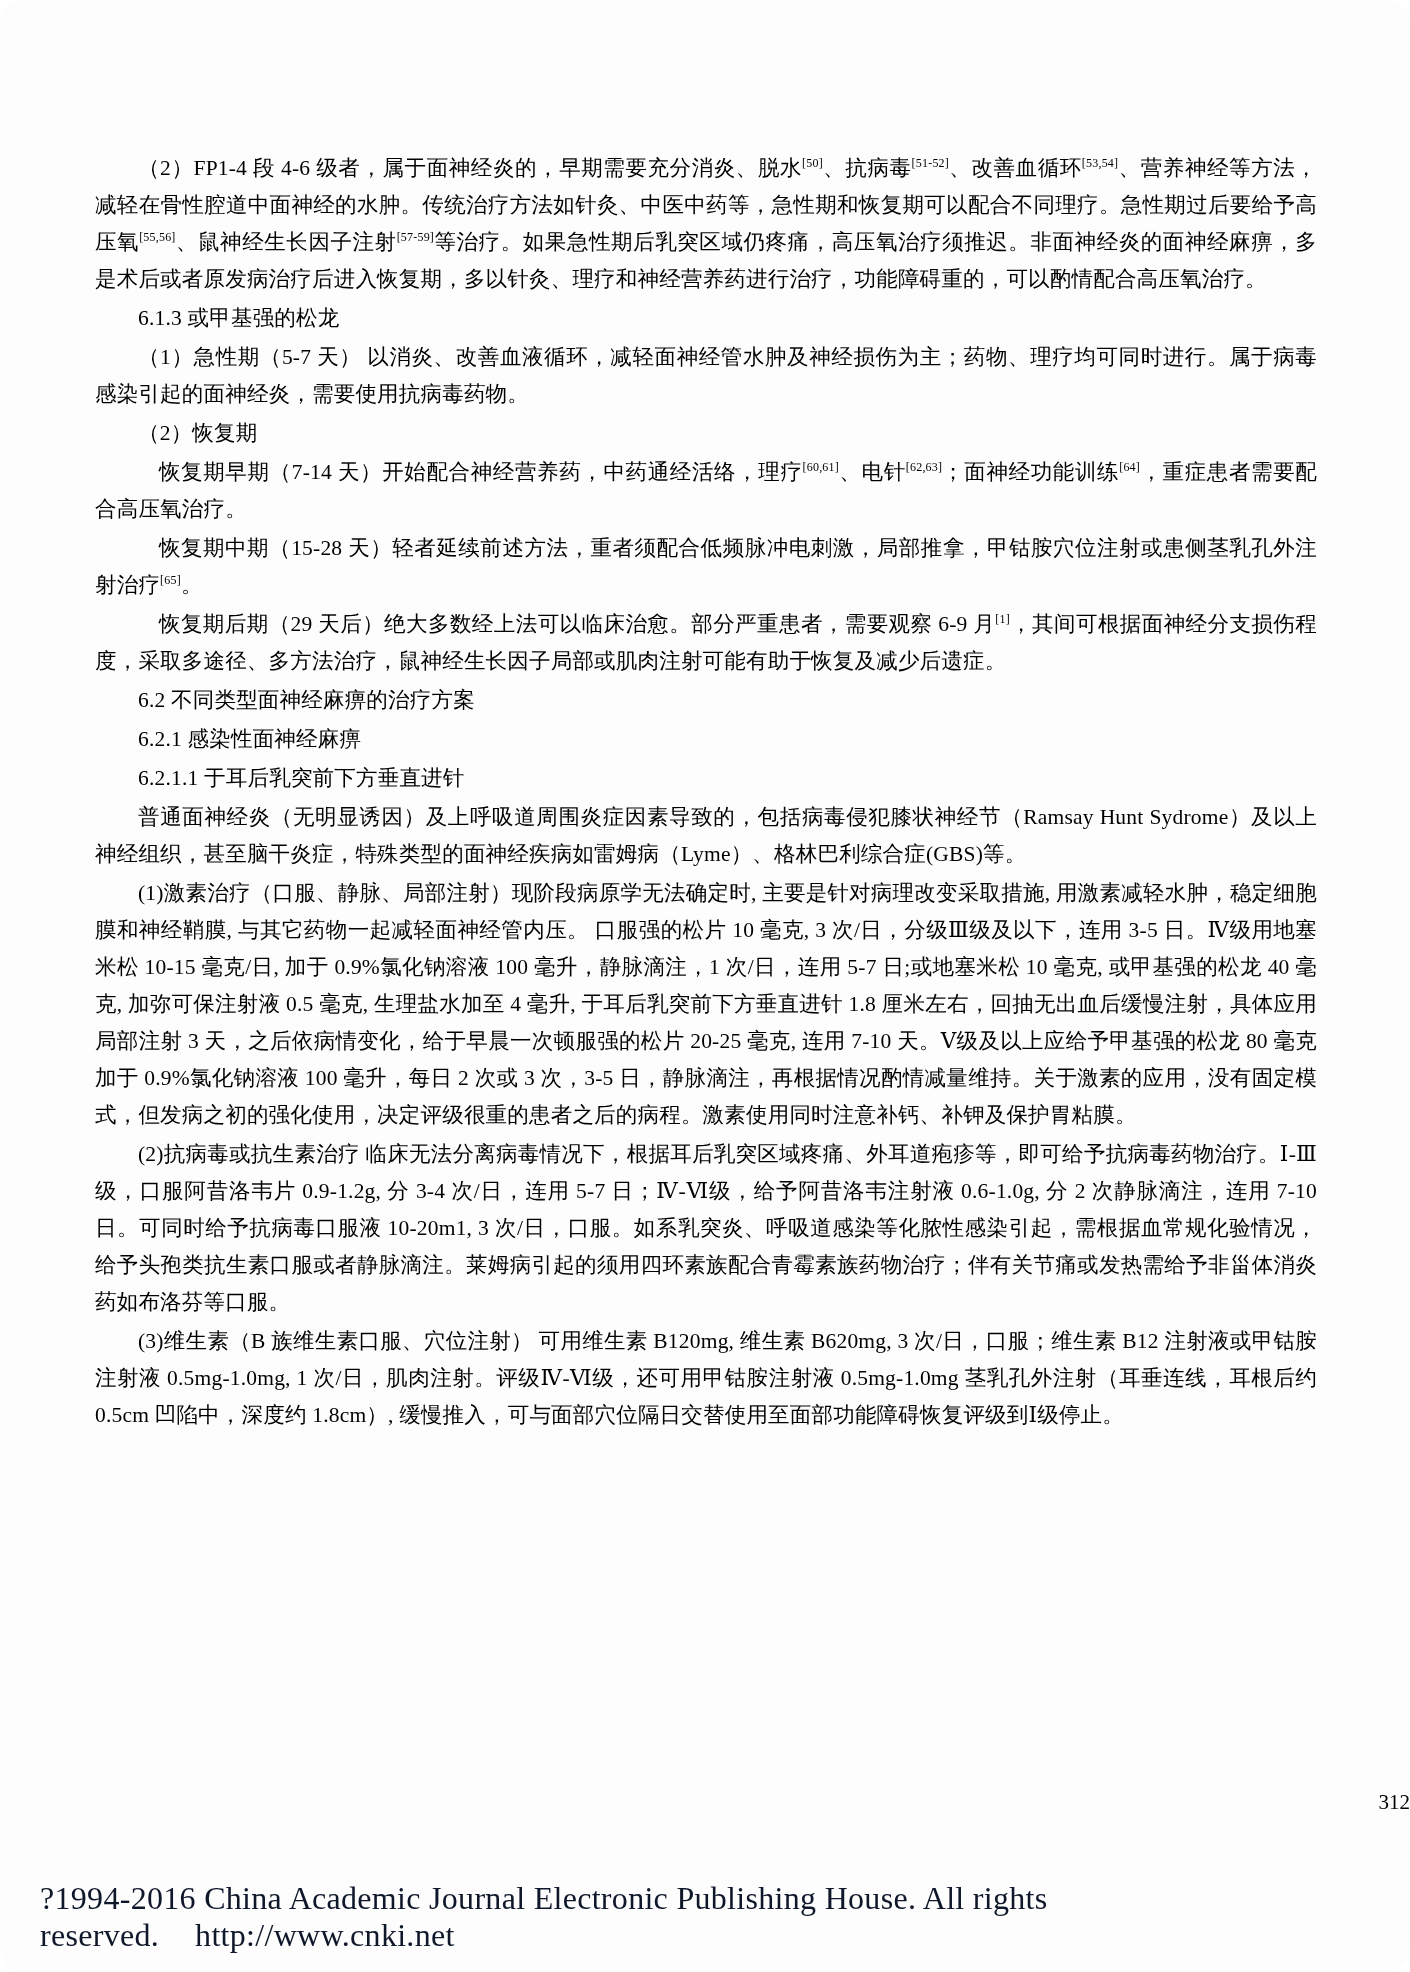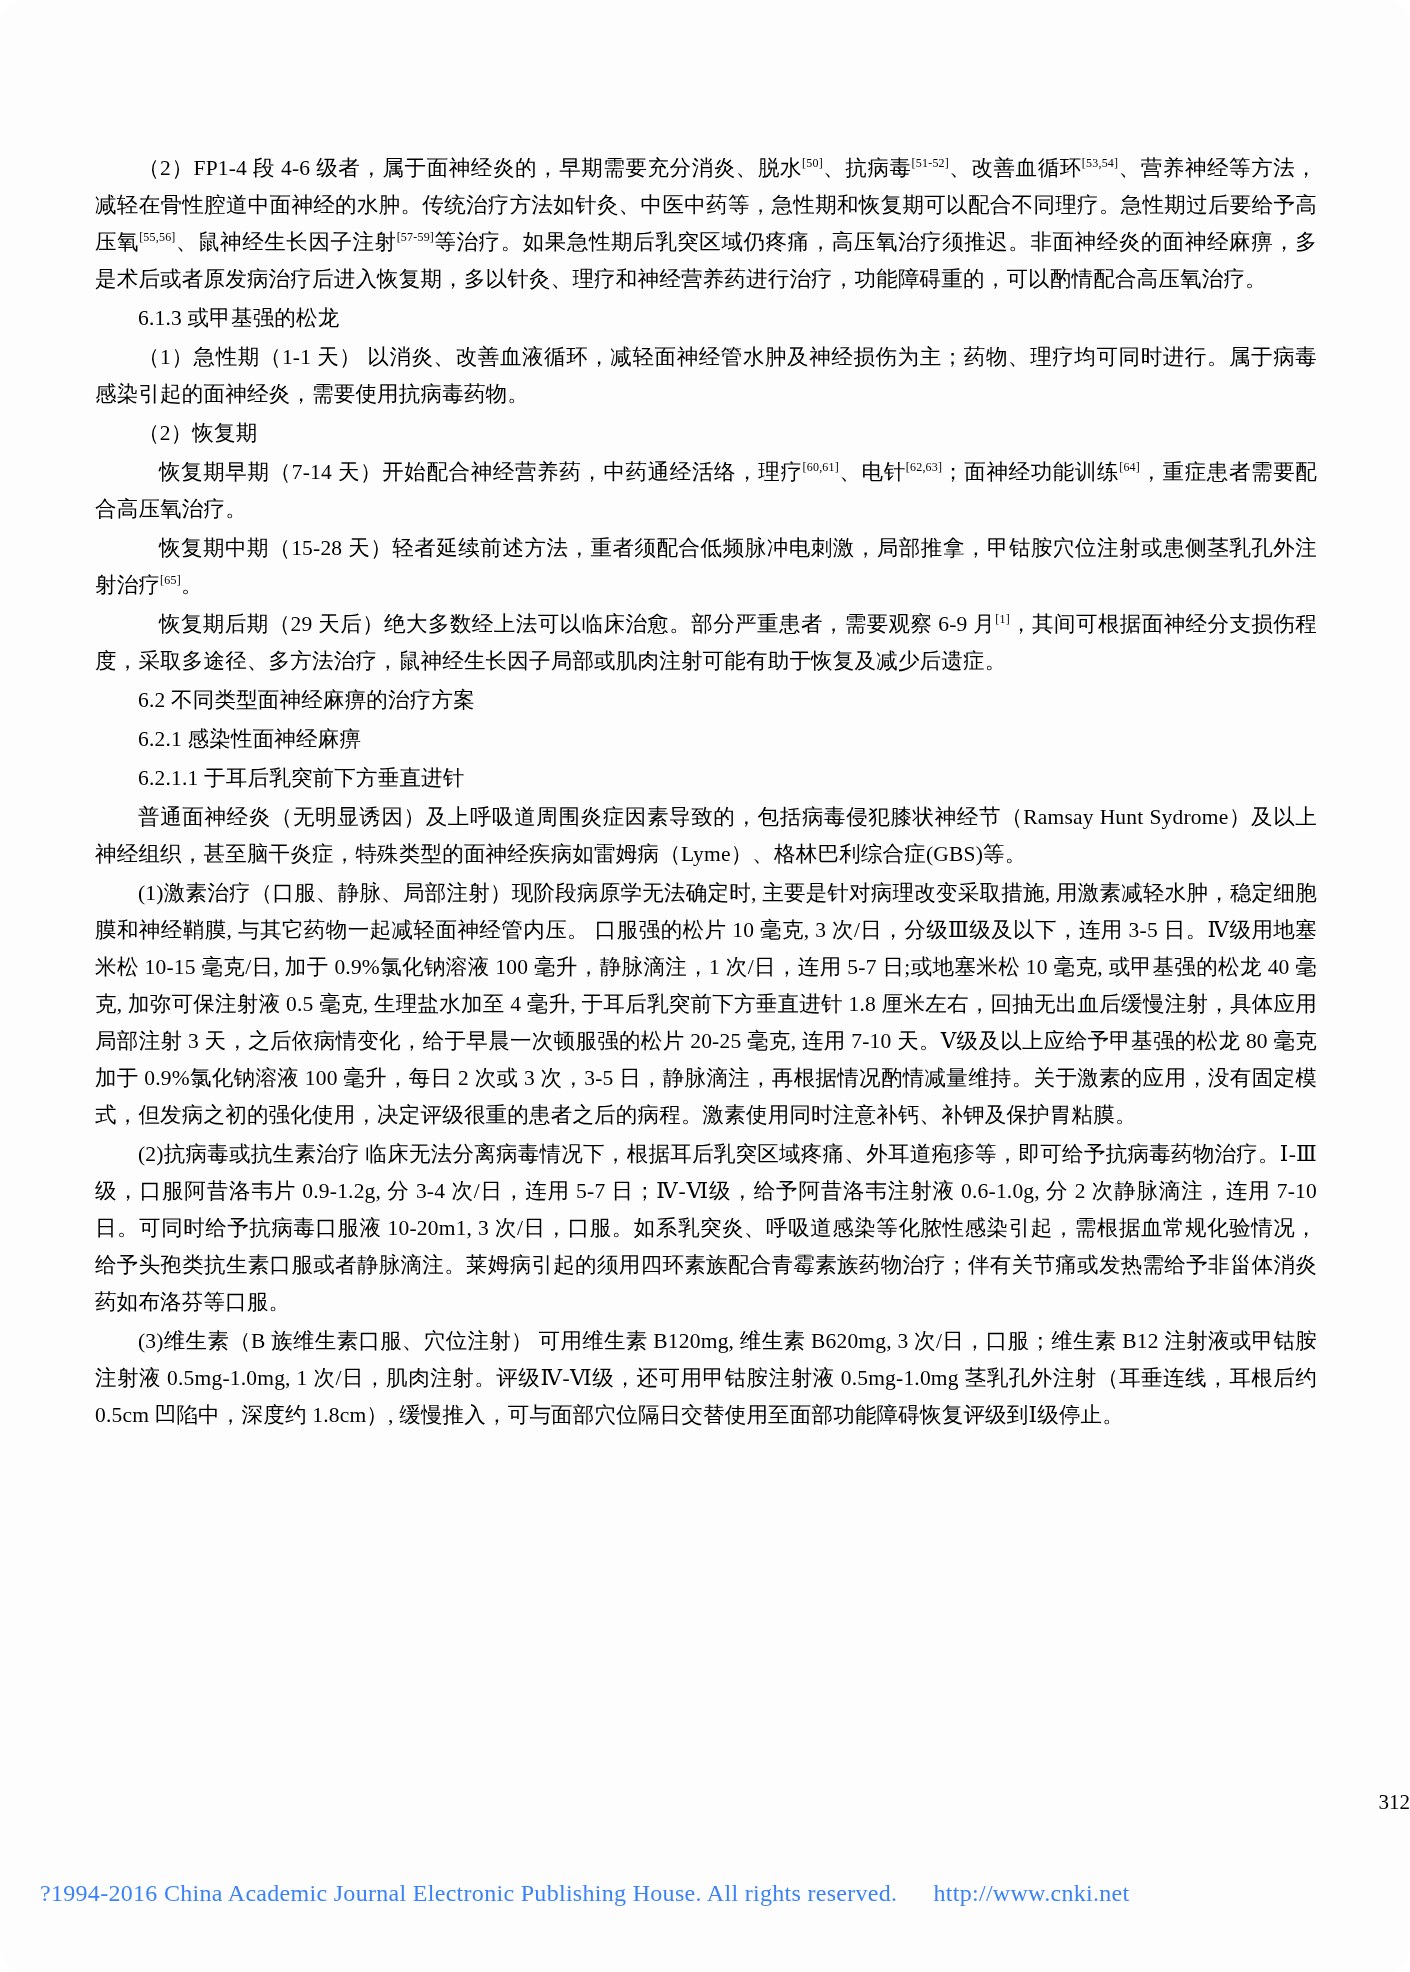--- a/index.html
+++ b/index.html
@@ -51,38 +51,38 @@
     width: 1410px;
     text-align: right;
     font-size: 21px;
     font-family: "Liberation Serif", serif;
   }
   .footer {
     position: absolute;
     left: 40px;
     top: 1880px;
     width: 1330px;
-    font-size: 24px;
+    font-size: 32px;
     font-family: "Liberation Serif", serif;
-    color: #3b82f6;
+    color: #0f172a;
     letter-spacing: 0.3px;
   }
   .footer .url {
     margin-left: 36px;
   }
 </style>
 </head>
 <body>
 
 <div class="page">
 
   <div class="content">
     <p class="indent2">（2）FP1-4 段 4-6 级者，属于面神经炎的，早期需要充分消炎、脱水<sup>[50]</sup>、抗病毒<sup>[51-52]</sup>、改善血循环<sup>[53,54]</sup>、营养神经等方法，减轻在骨性腔道中面神经的水肿。传统治疗方法如针灸、中医中药等，急性期和恢复期可以配合不同理疗。急性期过后要给予高压氧<sup>[55,56]</sup>、鼠神经生长因子注射<sup>[57-59]</sup>等治疗。如果急性期后乳突区域仍疼痛，高压氧治疗须推迟。非面神经炎的面神经麻痹，多是术后或者原发病治疗后进入恢复期，多以针灸、理疗和神经营养药进行治疗，功能障碍重的，可以酌情配合高压氧治疗。</p>
     <p class="indent2">6.1.3 或甲基强的松龙</p>
-    <p class="indent2">（1）急性期（1-1 天） 以消炎、改善血液循环，减轻面神经管水肿及神经损伤为主；药物、理疗均可同时进行。属于病毒感染引起的面神经炎，需要使用抗病毒药物。</p>
+    <p class="indent2">（1）急性期（5-7 天） 以消炎、改善血液循环，减轻面神经管水肿及神经损伤为主；药物、理疗均可同时进行。属于病毒感染引起的面神经炎，需要使用抗病毒药物。</p>
     <p class="indent2">（2）恢复期</p>
     <p class="indent3">恢复期早期（7-14 天）开始配合神经营养药，中药通经活络，理疗<sup>[60,61]</sup>、电针<sup>[62,63]</sup>；面神经功能训练<sup>[64]</sup>，重症患者需要配合高压氧治疗。</p>
     <p class="indent3">恢复期中期（15-28 天）轻者延续前述方法，重者须配合低频脉冲电刺激，局部推拿，甲钴胺穴位注射或患侧茎乳孔外注射治疗<sup>[65]</sup>。</p>
     <p class="indent3">恢复期后期（29 天后）绝大多数经上法可以临床治愈。部分严重患者，需要观察 6-9 月<sup>[1]</sup>，其间可根据面神经分支损伤程度，采取多途径、多方法治疗，鼠神经生长因子局部或肌肉注射可能有助于恢复及减少后遗症。</p>
     <p class="indent2">6.2 不同类型面神经麻痹的治疗方案</p>
     <p class="indent2">6.2.1 感染性面神经麻痹</p>
     <p class="indent2">6.2.1.1 于耳后乳突前下方垂直进针</p>
     <p class="indent2">普通面神经炎（无明显诱因）及上呼吸道周围炎症因素导致的，包括病毒侵犯膝状神经节（Ramsay Hunt Sydrome）及以上神经组织，甚至脑干炎症，特殊类型的面神经疾病如雷姆病（Lyme）、格林巴利综合症(GBS)等。</p>
     <p class="indent2">(1)激素治疗（口服、静脉、局部注射）现阶段病原学无法确定时, 主要是针对病理改变采取措施, 用激素减轻水肿，稳定细胞膜和神经鞘膜, 与其它药物一起减轻面神经管内压。 口服强的松片 10 毫克, 3 次/日，分级Ⅲ级及以下，连用 3-5 日。Ⅳ级用地塞米松 10-15 毫克/日, 加于 0.9%氯化钠溶液 100 毫升，静脉滴注，1 次/日，连用 5-7 日;或地塞米松 10 毫克, 或甲基强的松龙 40 毫克, 加弥可保注射液 0.5 毫克, 生理盐水加至 4 毫升, 于耳后乳突前下方垂直进针 1.8 厘米左右，回抽无出血后缓慢注射，具体应用局部注射 3 天，之后依病情变化，给于早晨一次顿服强的松片 20-25 毫克, 连用 7-10 天。Ⅴ级及以上应给予甲基强的松龙 80 毫克加于 0.9%氯化钠溶液 100 毫升，每日 2 次或 3 次，3-5 日，静脉滴注，再根据情况酌情减量维持。关于激素的应用，没有固定模式，但发病之初的强化使用，决定评级很重的患者之后的病程。激素使用同时注意补钙、补钾及保护胃粘膜。</p>
     <p class="indent2">(2)抗病毒或抗生素治疗 临床无法分离病毒情况下，根据耳后乳突区域疼痛、外耳道疱疹等，即可给予抗病毒药物治疗。Ⅰ-Ⅲ级，口服阿昔洛韦片 0.9-1.2g, 分 3-4 次/日，连用 5-7 日；Ⅳ-Ⅵ级，给予阿昔洛韦注射液 0.6-1.0g, 分 2 次静脉滴注，连用 7-10 日。可同时给予抗病毒口服液 10-20m1, 3 次/日，口服。如系乳突炎、呼吸道感染等化脓性感染引起，需根据血常规化验情况，给予头孢类抗生素口服或者静脉滴注。莱姆病引起的须用四环素族配合青霉素族药物治疗；伴有关节痛或发热需给予非甾体消炎药如布洛芬等口服。</p>

